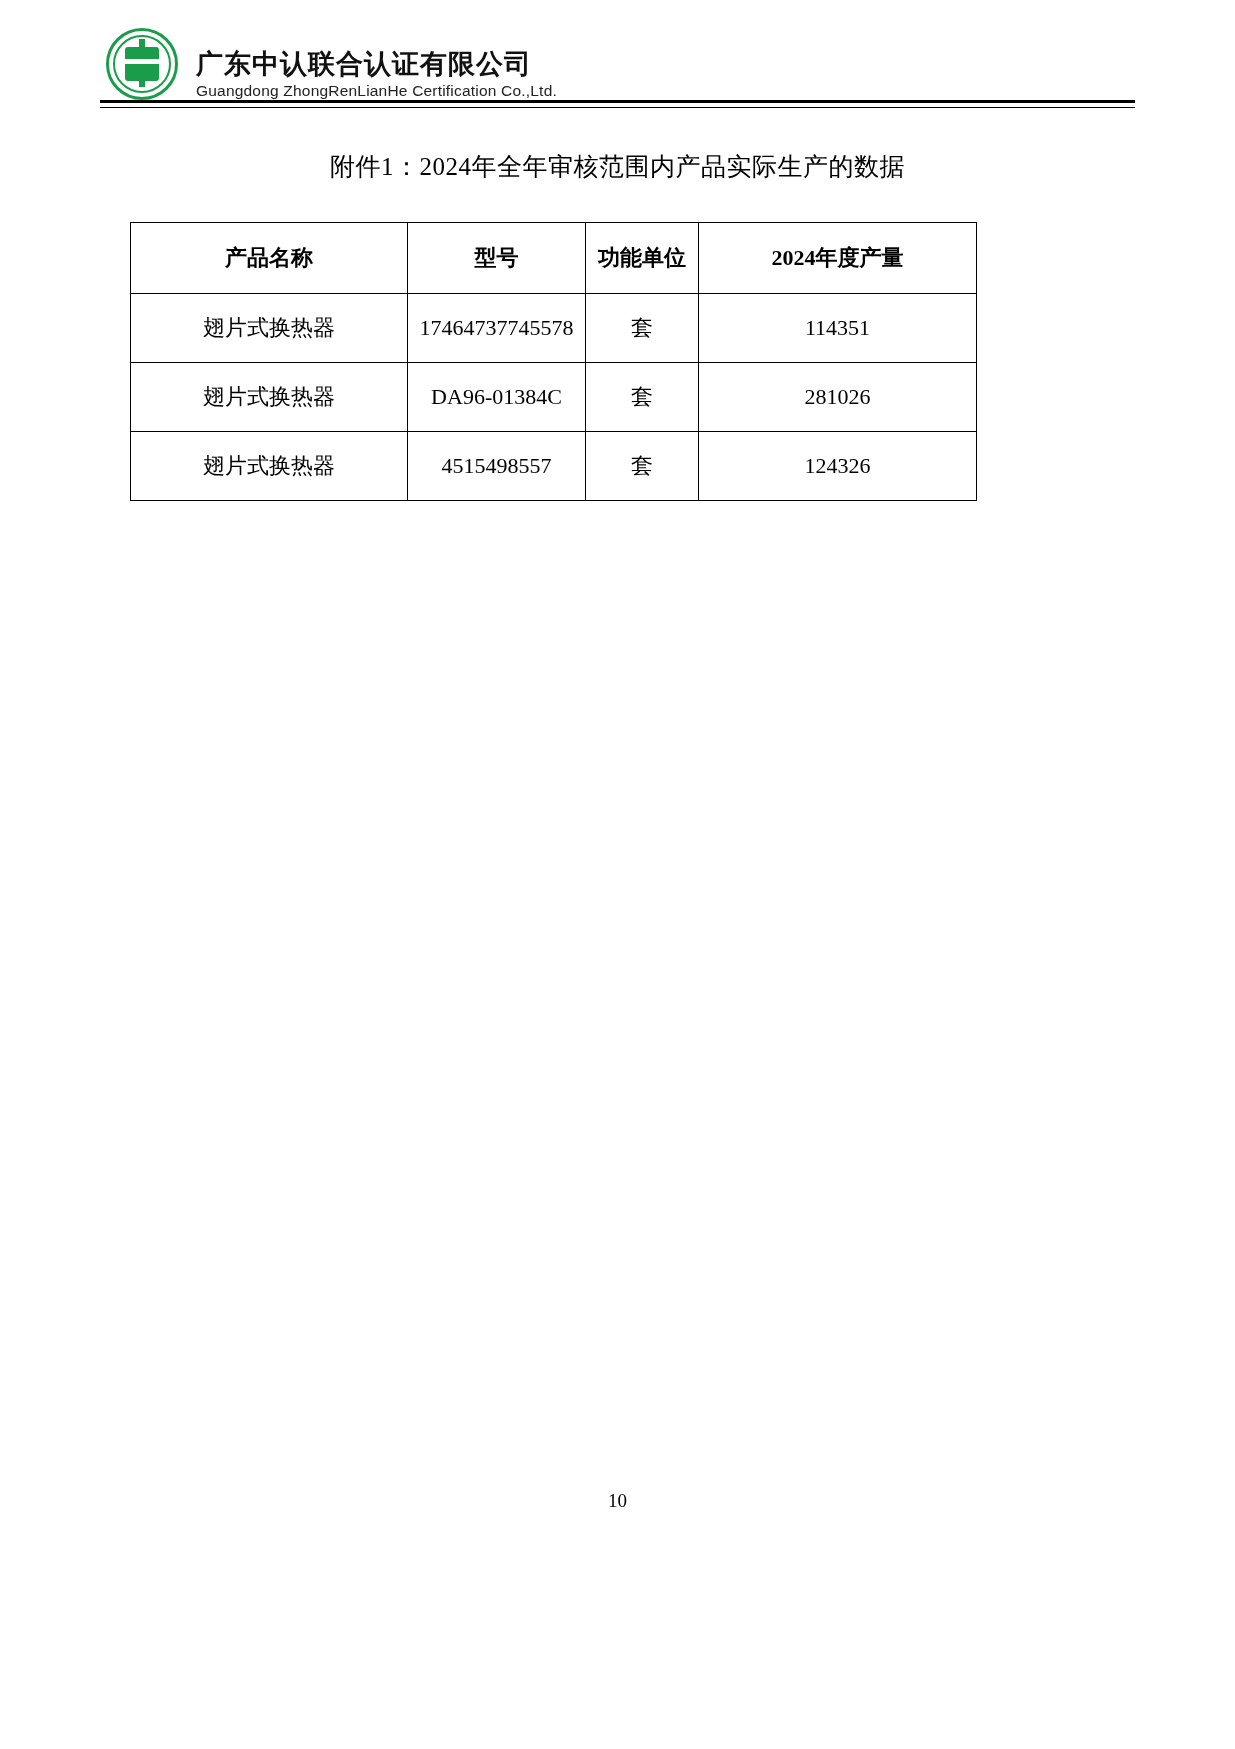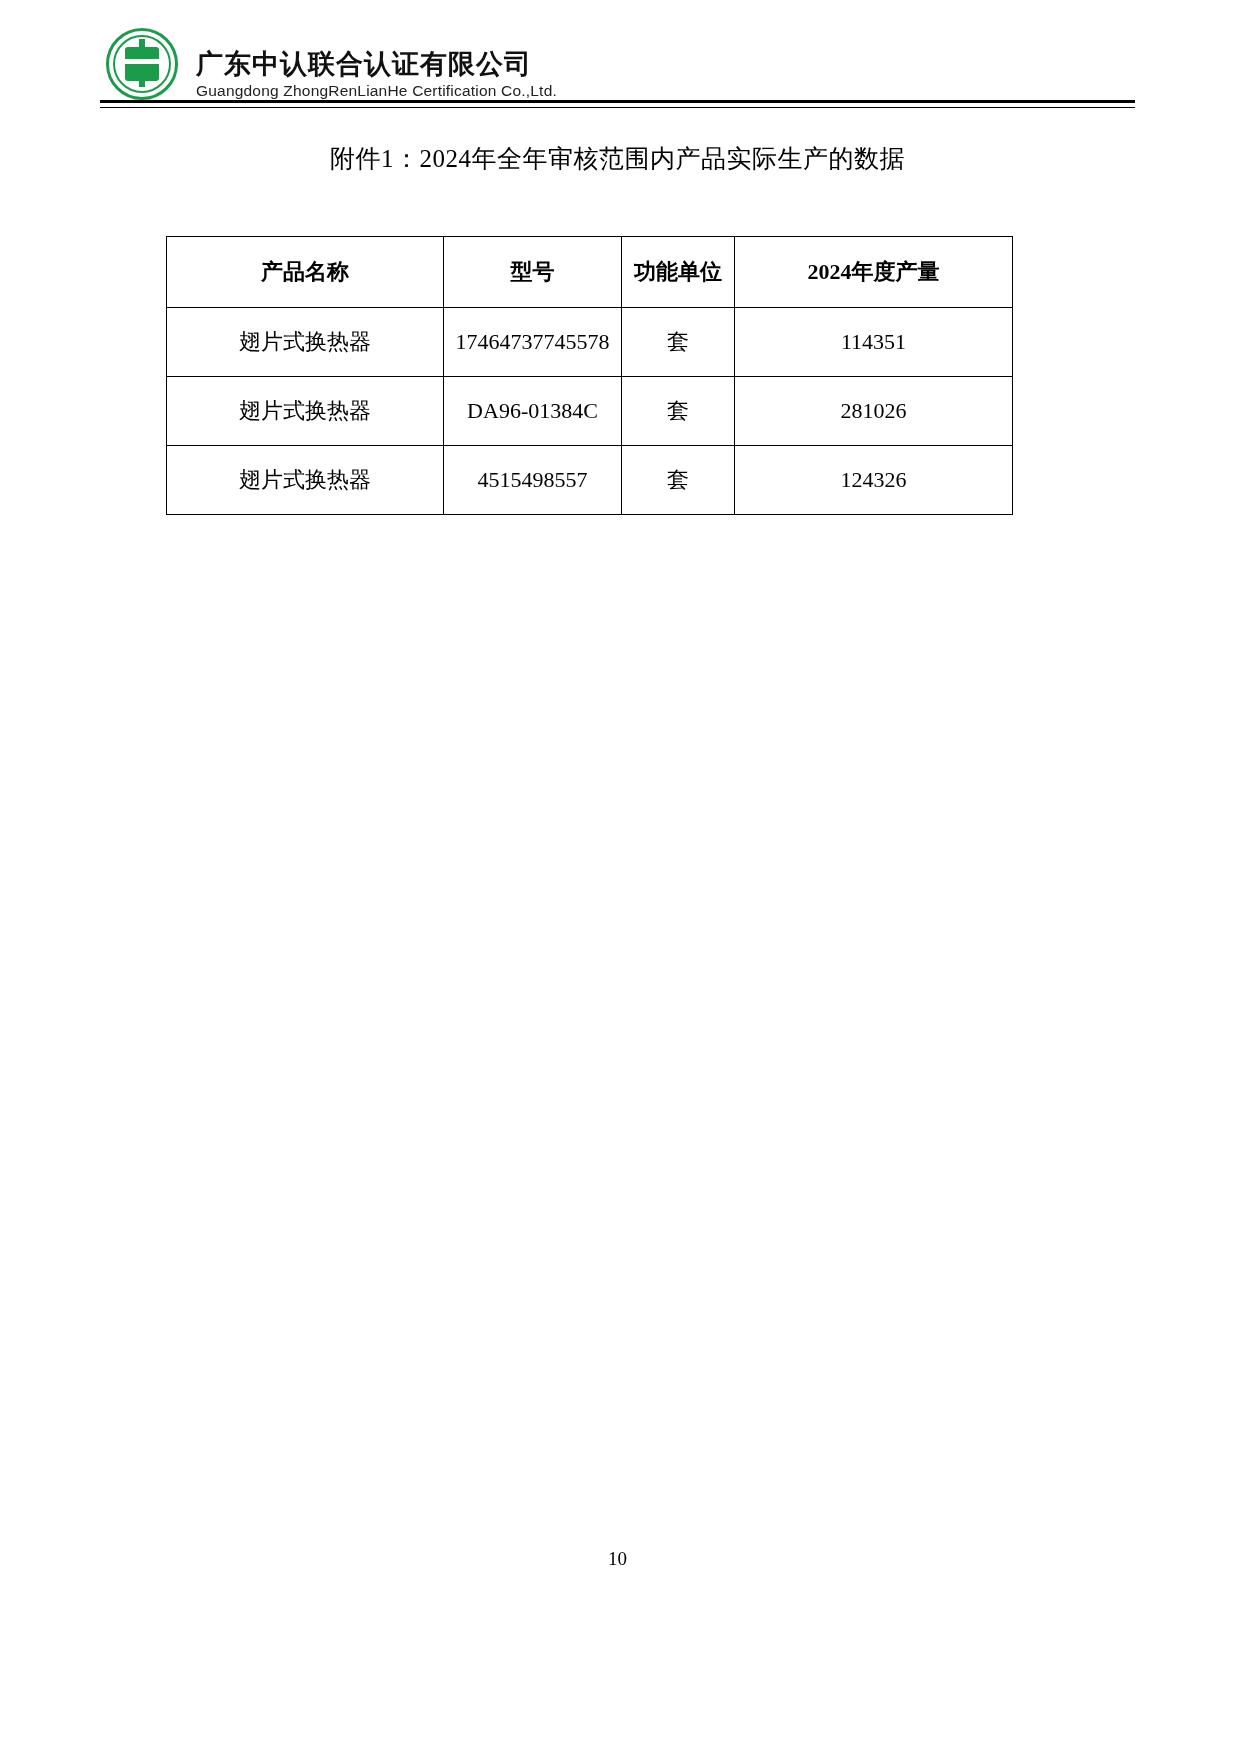--- a/index.html
+++ b/index.html
@@ -120,36 +120,35 @@
     top: 107px;
     width: 1035px;
     height: 1px;
     background: #000000;
   }
 
   
   .doc-title {
     position: absolute;
     left: 0;
-    top: 142px;
+    top: 150px;
     width: 1235px;
     text-align: center;
     font-family: "Liberation Serif", serif;
     font-size: 25px;
     letter-spacing: 0.5px;
     color: #000000;
   }
 
   
   .table-wrap {
     position: absolute;
     left: 130px;
-    top: 236px;
+    top: 222px;
     width: 842px;
-    margin-left: 36px;
   }
   table.data-table {
     border-collapse: collapse;
     width: 842px;
     table-layout: fixed;
   }
   table.data-table td, table.data-table th {
     border: 1px solid #000000;
     text-align: center;
     vertical-align: middle;
@@ -172,21 +171,21 @@
   }
   .col-name { width: 276px; }
   .col-model { width: 177px; }
   .col-unit { width: 112px; }
   .col-qty { width: 277px; }
 
   
   .page-number {
     position: absolute;
     left: 0;
-    top: 1548px;
+    top: 1490px;
     width: 1235px;
     text-align: center;
     font-family: "Liberation Serif", serif;
     font-size: 19px;
     color: #000000;
   }
 </style>
 </head>
 <body>
 

